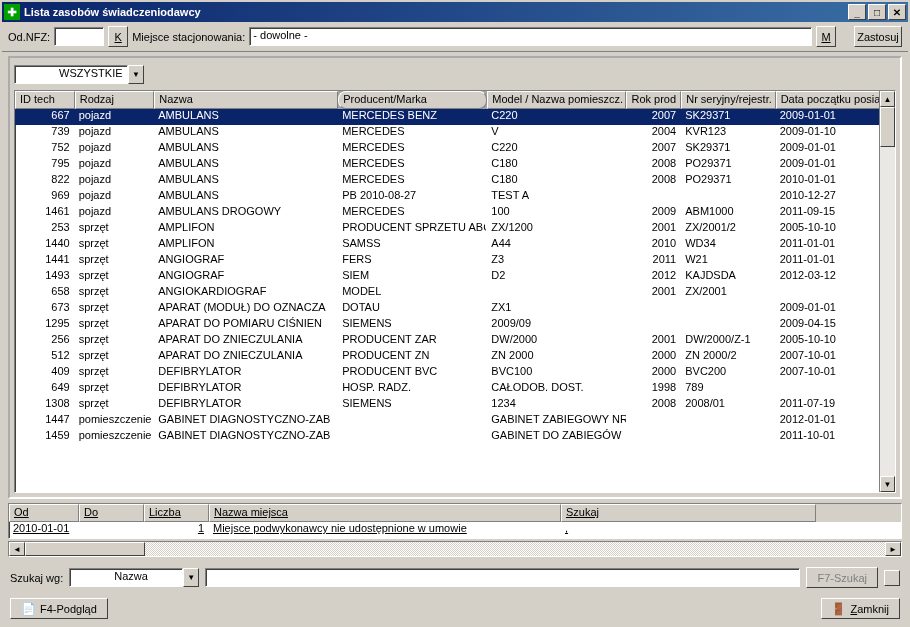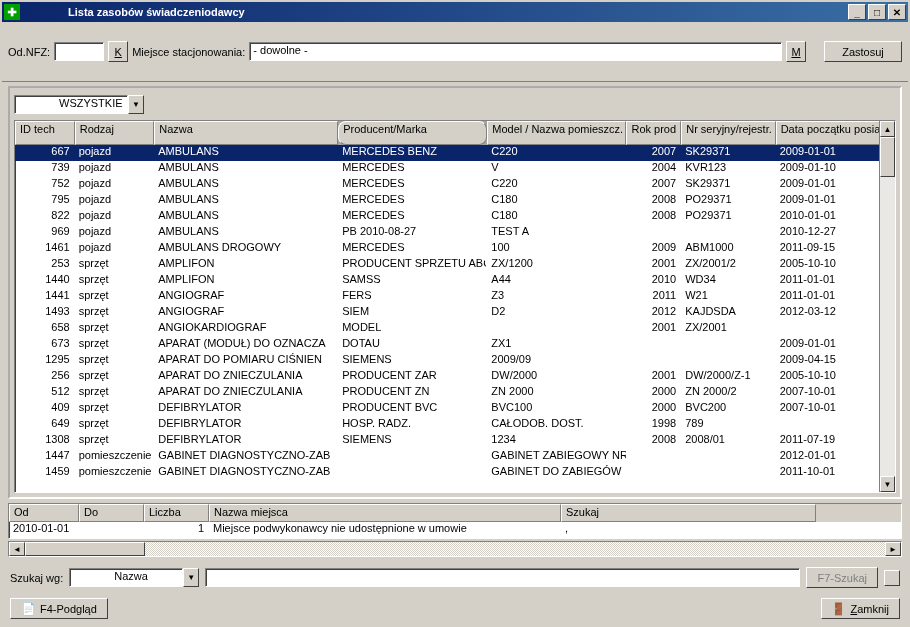--- a/index.html
+++ b/index.html
@@ -29,31 +29,31 @@
     align-items: center;
     padding: 0 2px;
     font-weight: bold;
   }
   .titlebar .icon {
     width: 16px; height: 16px; margin-right: 4px;
     background: #00a000;
     display: inline-flex; align-items:center; justify-content:center;
     font-size: 11px;
   }
-  .titlebar .title { flex: 1; margin-left: 44px; }
+  .titlebar .title { flex: 1; }
   .titlebar .winbtns { display:flex; gap:2px; }
   .titlebar .winbtn {
     width: 18px; height:16px; background:#d4d0c8;
     border:1px solid #fff; border-right-color:#404040; border-bottom-color:#404040;
     color:#000; font-size:10px; display:flex; align-items:center; justify-content:center;
     font-family: Arial;
   }
   .toolbar-top {
     display:flex; align-items:center; gap:4px;
-    padding:19px 6px;
+    padding:4px 6px;
     border-bottom:1px solid #808080;
   }
   .field-label { white-space:nowrap; }
   .sunken {
     background:#fff;
     border:1px solid #808080;
     border-right-color:#fff; border-bottom-color:#fff;
     box-shadow: inset 1px 1px 0 #404040;
     height:19px;
     padding:1px 3px;
@@ -97,21 +97,21 @@
     box-shadow: inset 1px 1px 0 #404040;
     background:#fff;
     flex:1;
     display:flex; flex-direction:column;
     min-height:0;
     position:relative;
   }
   .grid-header {
     display:flex;
     background:#a3a3a3;
-    height:24px;
+    height:18px;
     flex-shrink:0;
   }
   .gh {
     border:1px solid #fff;
     border-right-color:#808080;
     border-bottom-color:#808080;
     padding:1px 4px;
     overflow:hidden; white-space:nowrap;
     background:#d4d0c8;
   }
@@ -143,21 +143,21 @@
     position:absolute; left:0; right:0; top:0; height:40px;
     background:#d4d0c8;
     border:1px solid #fff; border-right-color:#404040; border-bottom-color:#404040;
   }
   .section-label {
     font-weight:bold;
     padding:4px 8px 2px 8px;
   }
   .avail-wrap {
     margin:0 6px;
-    display:flex; flex-direction:column;
+    display:flex; flex-direction:column;text-decoration:underline;
   }
   .avail-grid {
     border:1px solid #808080;
     border-right-color:#fff; border-bottom-color:#fff;
     box-shadow: inset 1px 1px 0 #404040;
     background:#fff;
   }
   .avail-header { display:flex; height:18px; background:#d4d0c8; }
   .avail-row { display:flex; height:16px; }
   .hscroll {
@@ -224,21 +224,21 @@
     <div class="sunken" style="width:50px"></div>
     <div class="btn small">
         <span class="underline">K</span>
       </div>
     <span class="field-label">Miejsce stacjonowania:</span>
     <div class="sunken" style="flex:1">- dowolne -</div>
     <div class="btn small">
         <span class="underline">M</span>
       </div>
     <div style="width:10px"></div>
-    <div class="btn" style="width:78px">Zastosuj</div>
+    <div class="btn" style="width:48px">Zastosuj</div>
   </div>
 
   <div class="panel">
     <div class="combo" style="width:130px">
       <div class="sunken">WSZYSTKIE</div>
       <div class="ddbtn">▼</div>
     </div>
 
     <div class="grid-wrap">
       <div class="grid-header">

